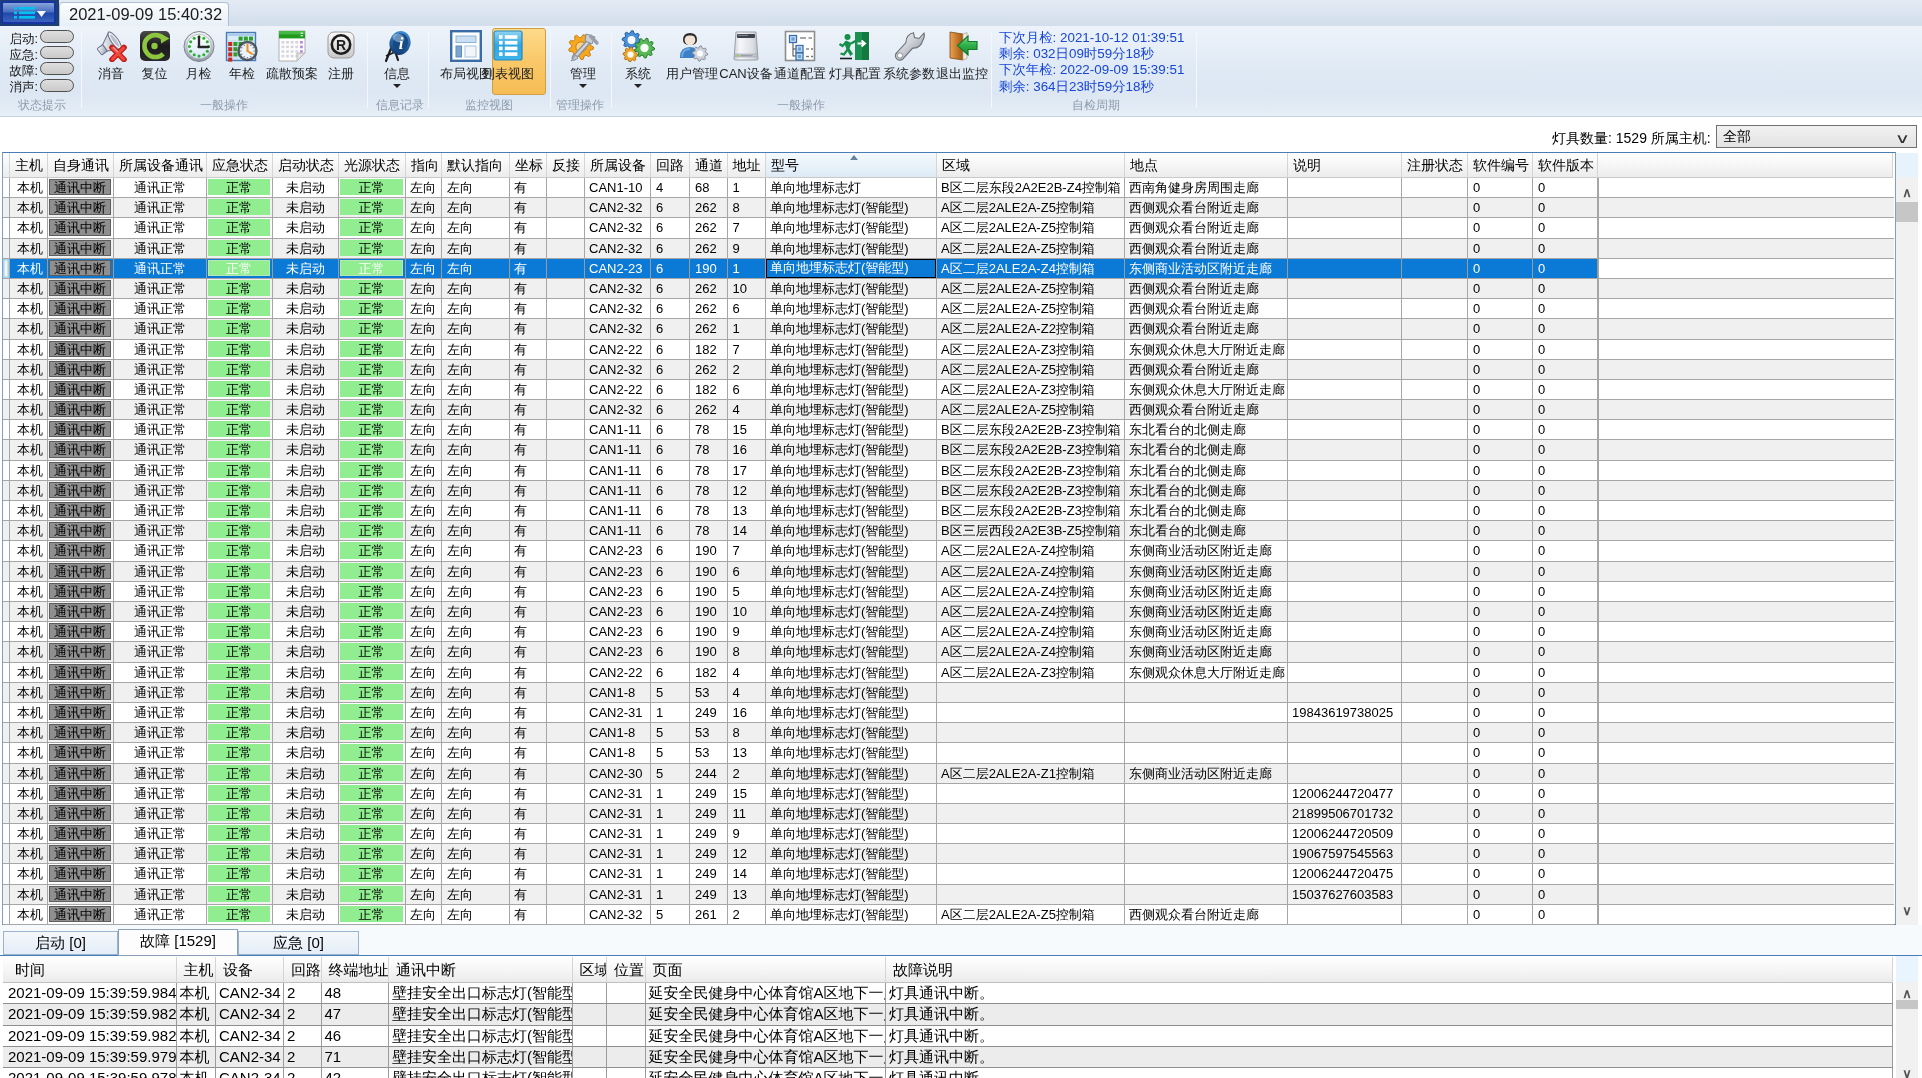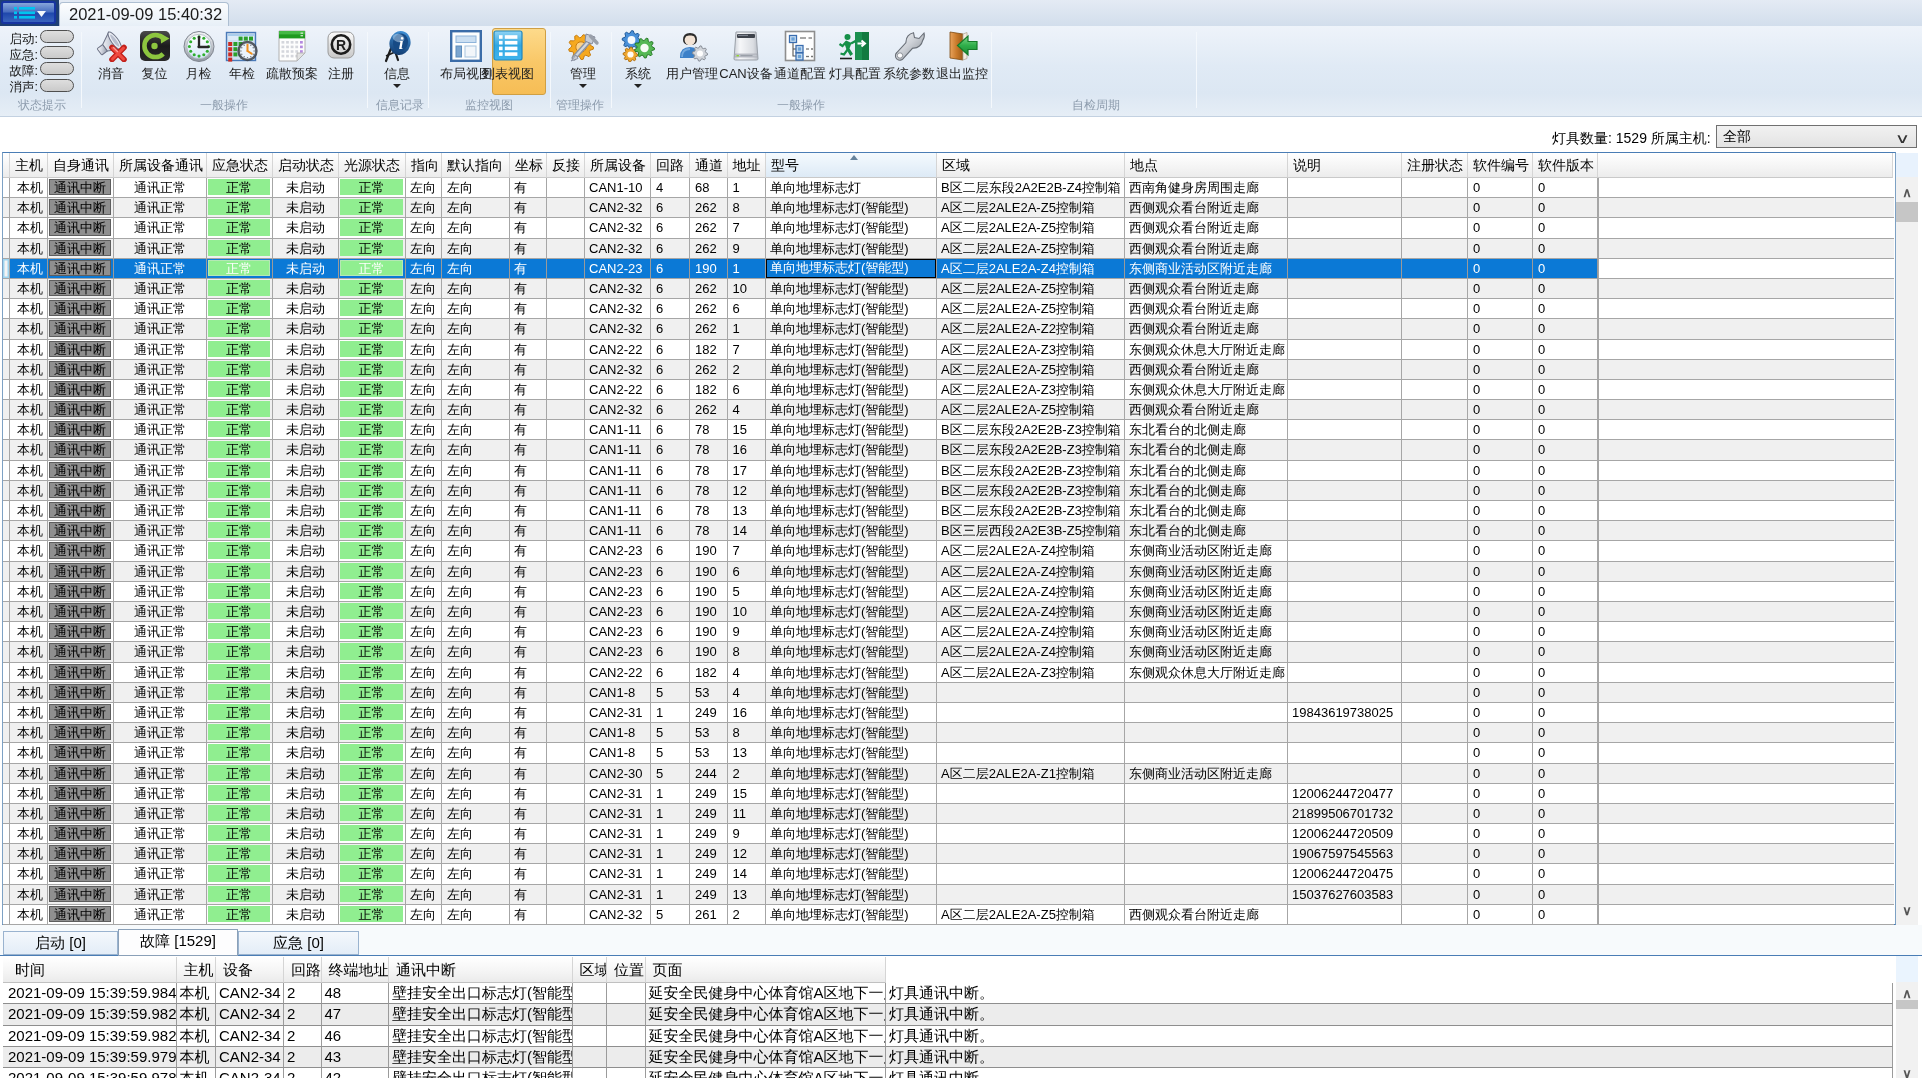--- a/index.html
+++ b/index.html
@@ -454,20 +454,21 @@
                 <stop offset="1" stop-color="#1a8a33"></stop>
               </linearGradient>
             </defs>
             <path d="M5 2 L18 4 L18 30 L5 28 Z" fill="url(#dr)" stroke="#7e4a10" stroke-width="0.8"></path>
             <path d="M18 4 L22 2.5 L22 28.5 L18 30 Z" fill="#f4ece0" stroke="#b5aa98" stroke-width="0.8"></path>
             <circle cx="15.8" cy="16.5" r="1" fill="#5e3a0c"></circle>
             <path d="M32 11.5 L23 11.5 L23 6 L12.5 15.5 L23 25 L23 19.5 L32 19.5 Z" fill="url(#ga)" stroke="#157a28" stroke-width="1.2"></path>
           </svg></span>
 <span class="lb">退出监控</span>
 </div>
+<div id="zjq">下次月检: 2021-10-12 01:39:51<br>剩余: 032日09时59分18秒<br>下次年检: 2022-09-09 15:39:51<br>剩余: 364日23时59分18秒</div>
 </div>
 <div id="filter"></div>
 <div id="ftext">灯具数量: 1529 所属主机:</div>
 <div id="combo">全部<span class="chev">∨</span></div>
 <div id="mtable">
 <div class="mhead" style="left:0.0px;width:7.0px"></div>
 <div class="mhead" style="left:7.0px;width:38.0px">主机</div>
 <div class="mhead" style="left:45.0px;width:66.0px">自身通讯</div>
 <div class="mhead" style="left:111.0px;width:93.0px">所属设备通讯</div>
 <div class="mhead" style="left:204.0px;width:66.0px">应急状态</div>
@@ -2834,20 +2835,21 @@
 <div id="btm">
 <div class="bhead" style="left:3.0px;width:173.5px;padding-left:12px">时间</div>
 <div class="bhead" style="left:176.5px;width:39.5px">主机</div>
 <div class="bhead" style="left:216.0px;width:68.0px">设备</div>
 <div class="bhead" style="left:284.0px;width:37.5px">回路</div>
 <div class="bhead" style="left:321.5px;width:67.5px">终端地址</div>
 <div class="bhead" style="left:389.0px;width:183.5px">通讯中断</div>
 <div class="bhead" style="left:572.5px;width:34.5px">区域</div>
 <div class="bhead" style="left:607.0px;width:38.5px">位置</div>
 <div class="bhead" style="left:645.5px;width:240.5px">页面</div>
+<div class="bhead" style="left:886.0px;width:1007.0px">故障说明</div>
 <div class="brow" style="top:27.00px">
 <div class="bc" style="left:3.0px;width:173.5px;background:#ffffff;padding-left:5px">2021-09-09 15:39:59.984</div>
 <div class="bc" style="left:176.5px;width:39.5px;background:#ffffff">本机</div>
 <div class="bc" style="left:216.0px;width:68.0px;background:#ffffff">CAN2-34</div>
 <div class="bc" style="left:284.0px;width:37.5px;background:#ffffff">2</div>
 <div class="bc" style="left:321.5px;width:67.5px;background:#ffffff">48</div>
 <div class="bc" style="left:389.0px;width:183.5px;background:#ffffff">壁挂安全出口标志灯(智能型)</div>
 <div class="bc" style="left:572.5px;width:34.5px;background:#ffffff"></div>
 <div class="bc" style="left:607.0px;width:38.5px;background:#ffffff"></div>
 <div class="bc" style="left:645.5px;width:240.5px;background:#ffffff">延安全民健身中心体育馆A区地下一层</div>
@@ -2875,21 +2877,21 @@
 <div class="bc" style="left:572.5px;width:34.5px;background:#ffffff"></div>
 <div class="bc" style="left:607.0px;width:38.5px;background:#ffffff"></div>
 <div class="bc" style="left:645.5px;width:240.5px;background:#ffffff">延安全民健身中心体育馆A区地下一层</div>
 <div class="bc" style="left:886.0px;width:1007.0px;background:#ffffff">灯具通讯中断。</div>
 </div>
 <div class="brow" style="top:90.90px">
 <div class="bc" style="left:3.0px;width:173.5px;background:#ececec;padding-left:5px">2021-09-09 15:39:59.979</div>
 <div class="bc" style="left:176.5px;width:39.5px;background:#ececec">本机</div>
 <div class="bc" style="left:216.0px;width:68.0px;background:#ececec">CAN2-34</div>
 <div class="bc" style="left:284.0px;width:37.5px;background:#ececec">2</div>
-<div class="bc" style="left:321.5px;width:67.5px;background:#ececec">43</div>
+<div class="bc" style="left:321.5px;width:67.5px;background:#ececec">71</div>
 <div class="bc" style="left:389.0px;width:183.5px;background:#ececec">壁挂安全出口标志灯(智能型)</div>
 <div class="bc" style="left:572.5px;width:34.5px;background:#ececec"></div>
 <div class="bc" style="left:607.0px;width:38.5px;background:#ececec"></div>
 <div class="bc" style="left:645.5px;width:240.5px;background:#ececec">延安全民健身中心体育馆A区地下一层</div>
 <div class="bc" style="left:886.0px;width:1007.0px;background:#ececec">灯具通讯中断。</div>
 </div>
 <div class="brow" style="top:112.20px">
 <div class="bc" style="left:3.0px;width:173.5px;background:#ffffff;padding-left:5px">2021-09-09 15:39:59.978</div>
 <div class="bc" style="left:176.5px;width:39.5px;background:#ffffff">本机</div>
 <div class="bc" style="left:216.0px;width:68.0px;background:#ffffff">CAN2-34</div>

